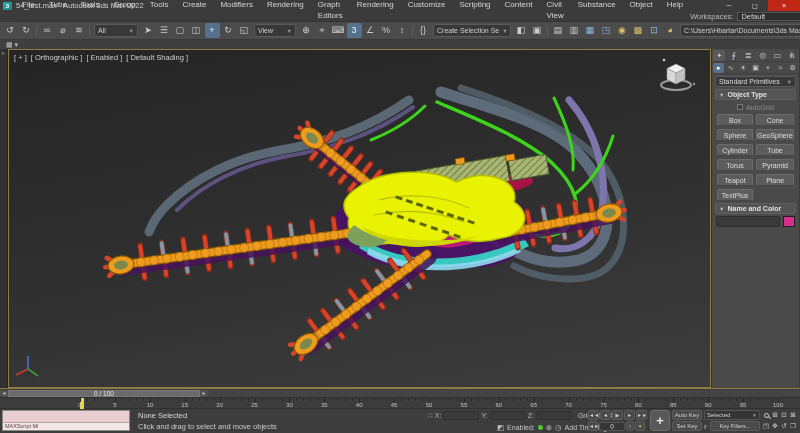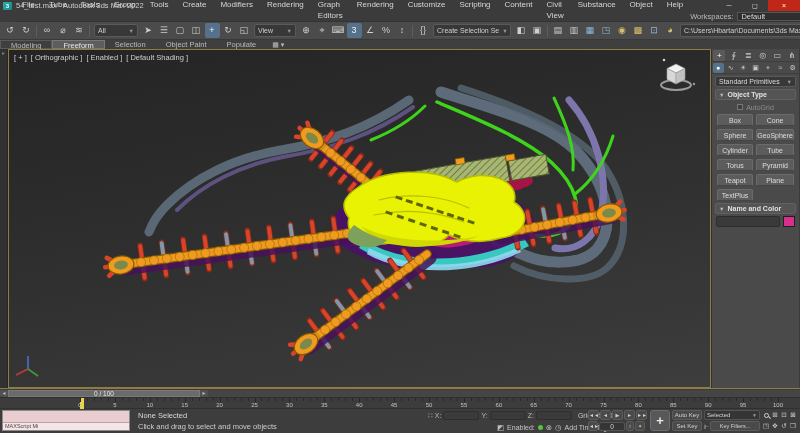--- a/index.html
+++ b/index.html
@@ -227,27 +227,20 @@
       <div class="tbi" style="color: rgb(216, 192, 106);">◉</div>
       <div class="tbi" style="color: rgb(216, 192, 106);">▩</div>
       <div class="tbi" style="color: rgb(143, 184, 216);">⊡</div>
       <div class="tbi" style="color: rgb(216, 192, 106);">◕</div>
       <div class="tbdd" style="width: 148px;">
         <span>C:\Users\Hbartar\Documents\3ds Max 2022</span>
       </div>
     </div>
 
   <div class="ribbon">
-    <div id="ribbonTabs" style="display:flex; align-items:center;">
-        <span class="rtab boxed">Modeling</span>
-        <span class="rtab active">Freeform</span>
-        <span class="rtab">Selection</span>
-        <span class="rtab">Object Paint</span>
-        <span class="rtab">Populate</span>
-      </div>
     <span class="ribicon">▦ ▾</span>
   </div>
 
   <div class="main">
     <div class="vptabs">▸</div>
 
     <div class="viewport">
       <div class="vplabel">
         <span>[ + ]</span>
         <span>[ Orthographic ]</span>

